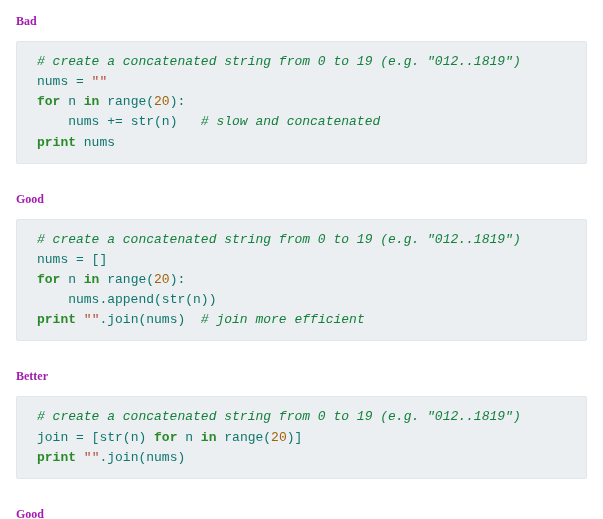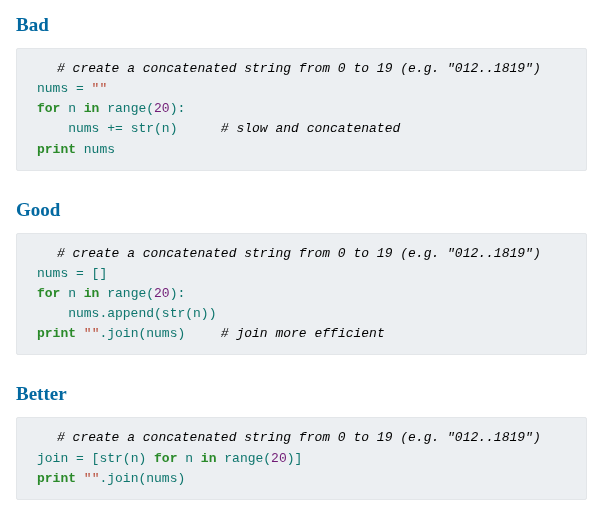--- a/index.html
+++ b/index.html
@@ -6,41 +6,41 @@
     margin: 0;
     padding: 14px 16px;
     font-family: Georgia, 'Times New Roman', serif;
     background: #ffffff;
     width: 603px;
     box-sizing: border-box;
     color: #333;
   }
   .section-heading {
     font-weight: bold;
-    font-size: 19px;
-    color: #0369a1;
+    font-size: 12px;
+    color: #a21caf;
     margin: 28px 0 12px 0;
   }
   .section-heading.first { margin-top: 0; }
   .code-block {
     background: #eceff2;
     padding: 10px 14px 10px 20px;
     border: 1px solid #e3e6e9;
     border-radius: 2px;
     font-family: Consolas, Menlo, 'Courier New', monospace;
     font-size: 13px;
     line-height: 1.55;
     white-space: pre;
     color: #333333;
     overflow: hidden;
     position: relative;
   }
-  .c  { color: #000000; font-style: italic; margin-left: 20px; }  
+  .c  { color: #15803d; font-style: italic; }  
   .s  { color: #b84b38; }                      
-  .n  { color: #701a75; }                      
+  .n  { color: #a16207; }                      
   .k  { color: #2a8a2a; font-weight: bold; margin-top: 9px; }   
   .kk { color: #0f766e; }                      
   .p  { color: #0f766e; }
 </style>
 </head>
 <body>
 
 <div class="section-heading first">Bad</div>
 <div class="code-block"><span class="c"># create a concatenated string from 0 to 19 (e.g. "012..1819")</span>
 <span class="p">nums = </span><span class="s">""</span>

